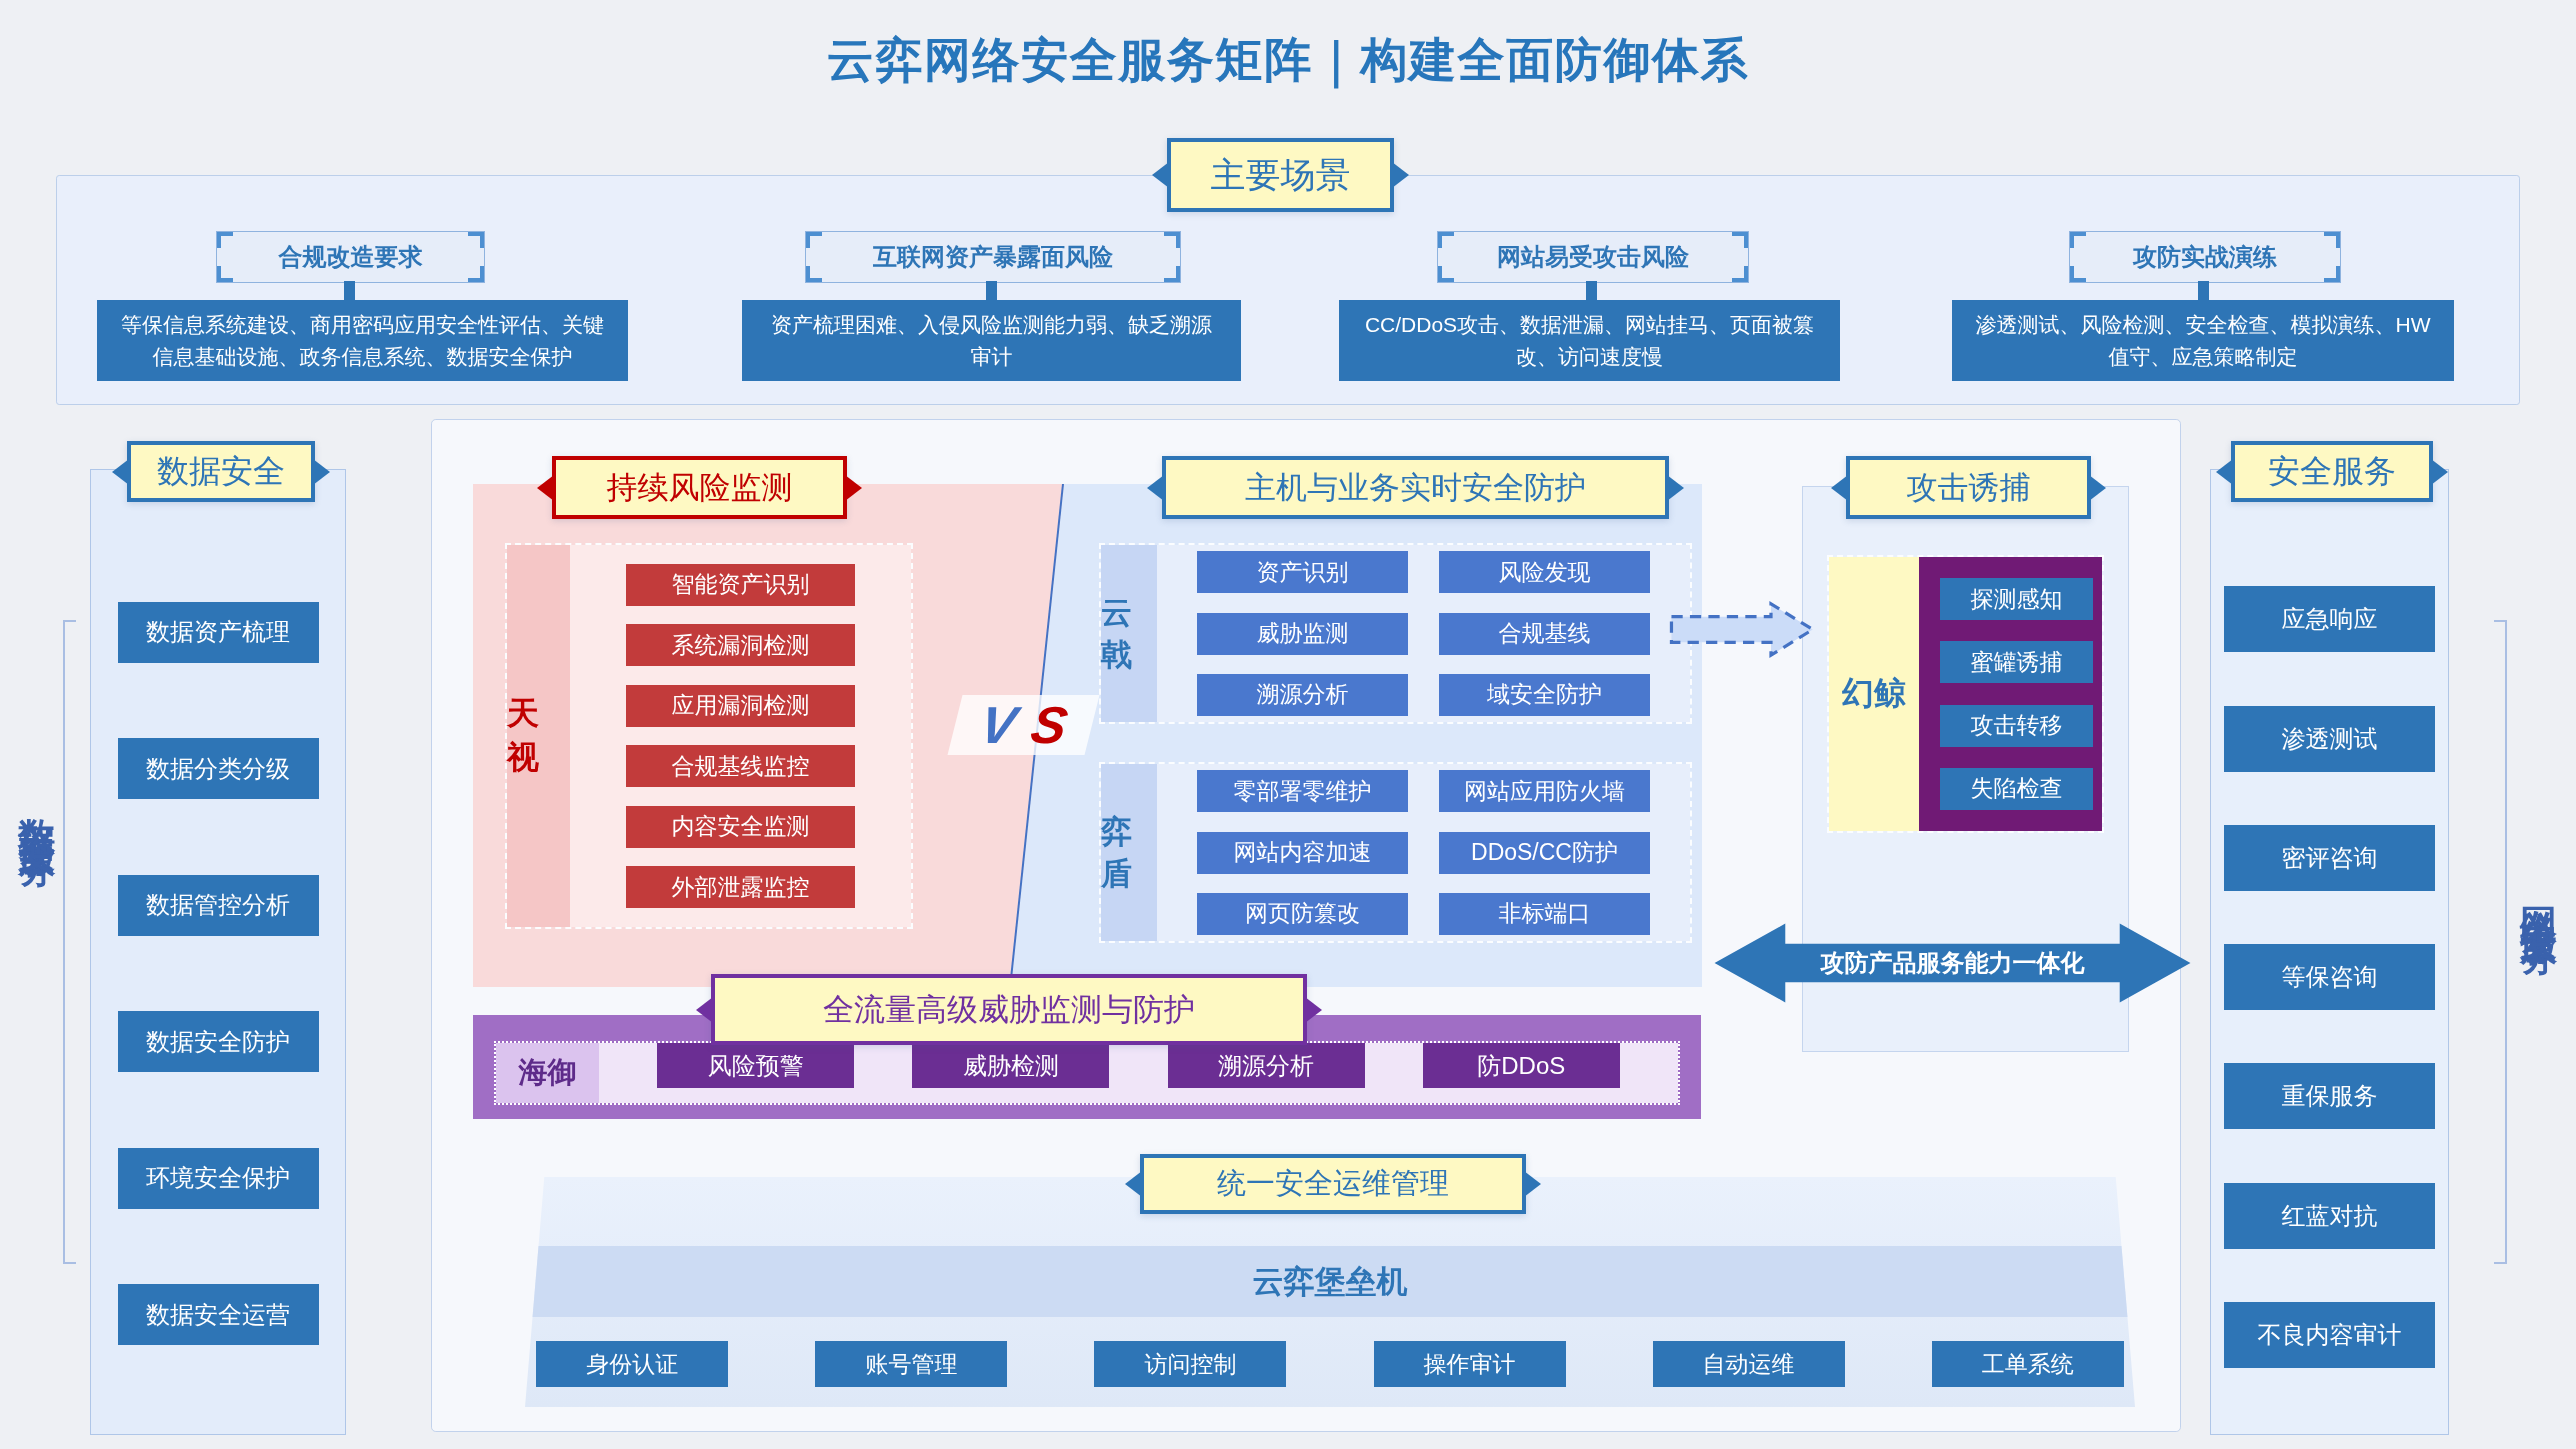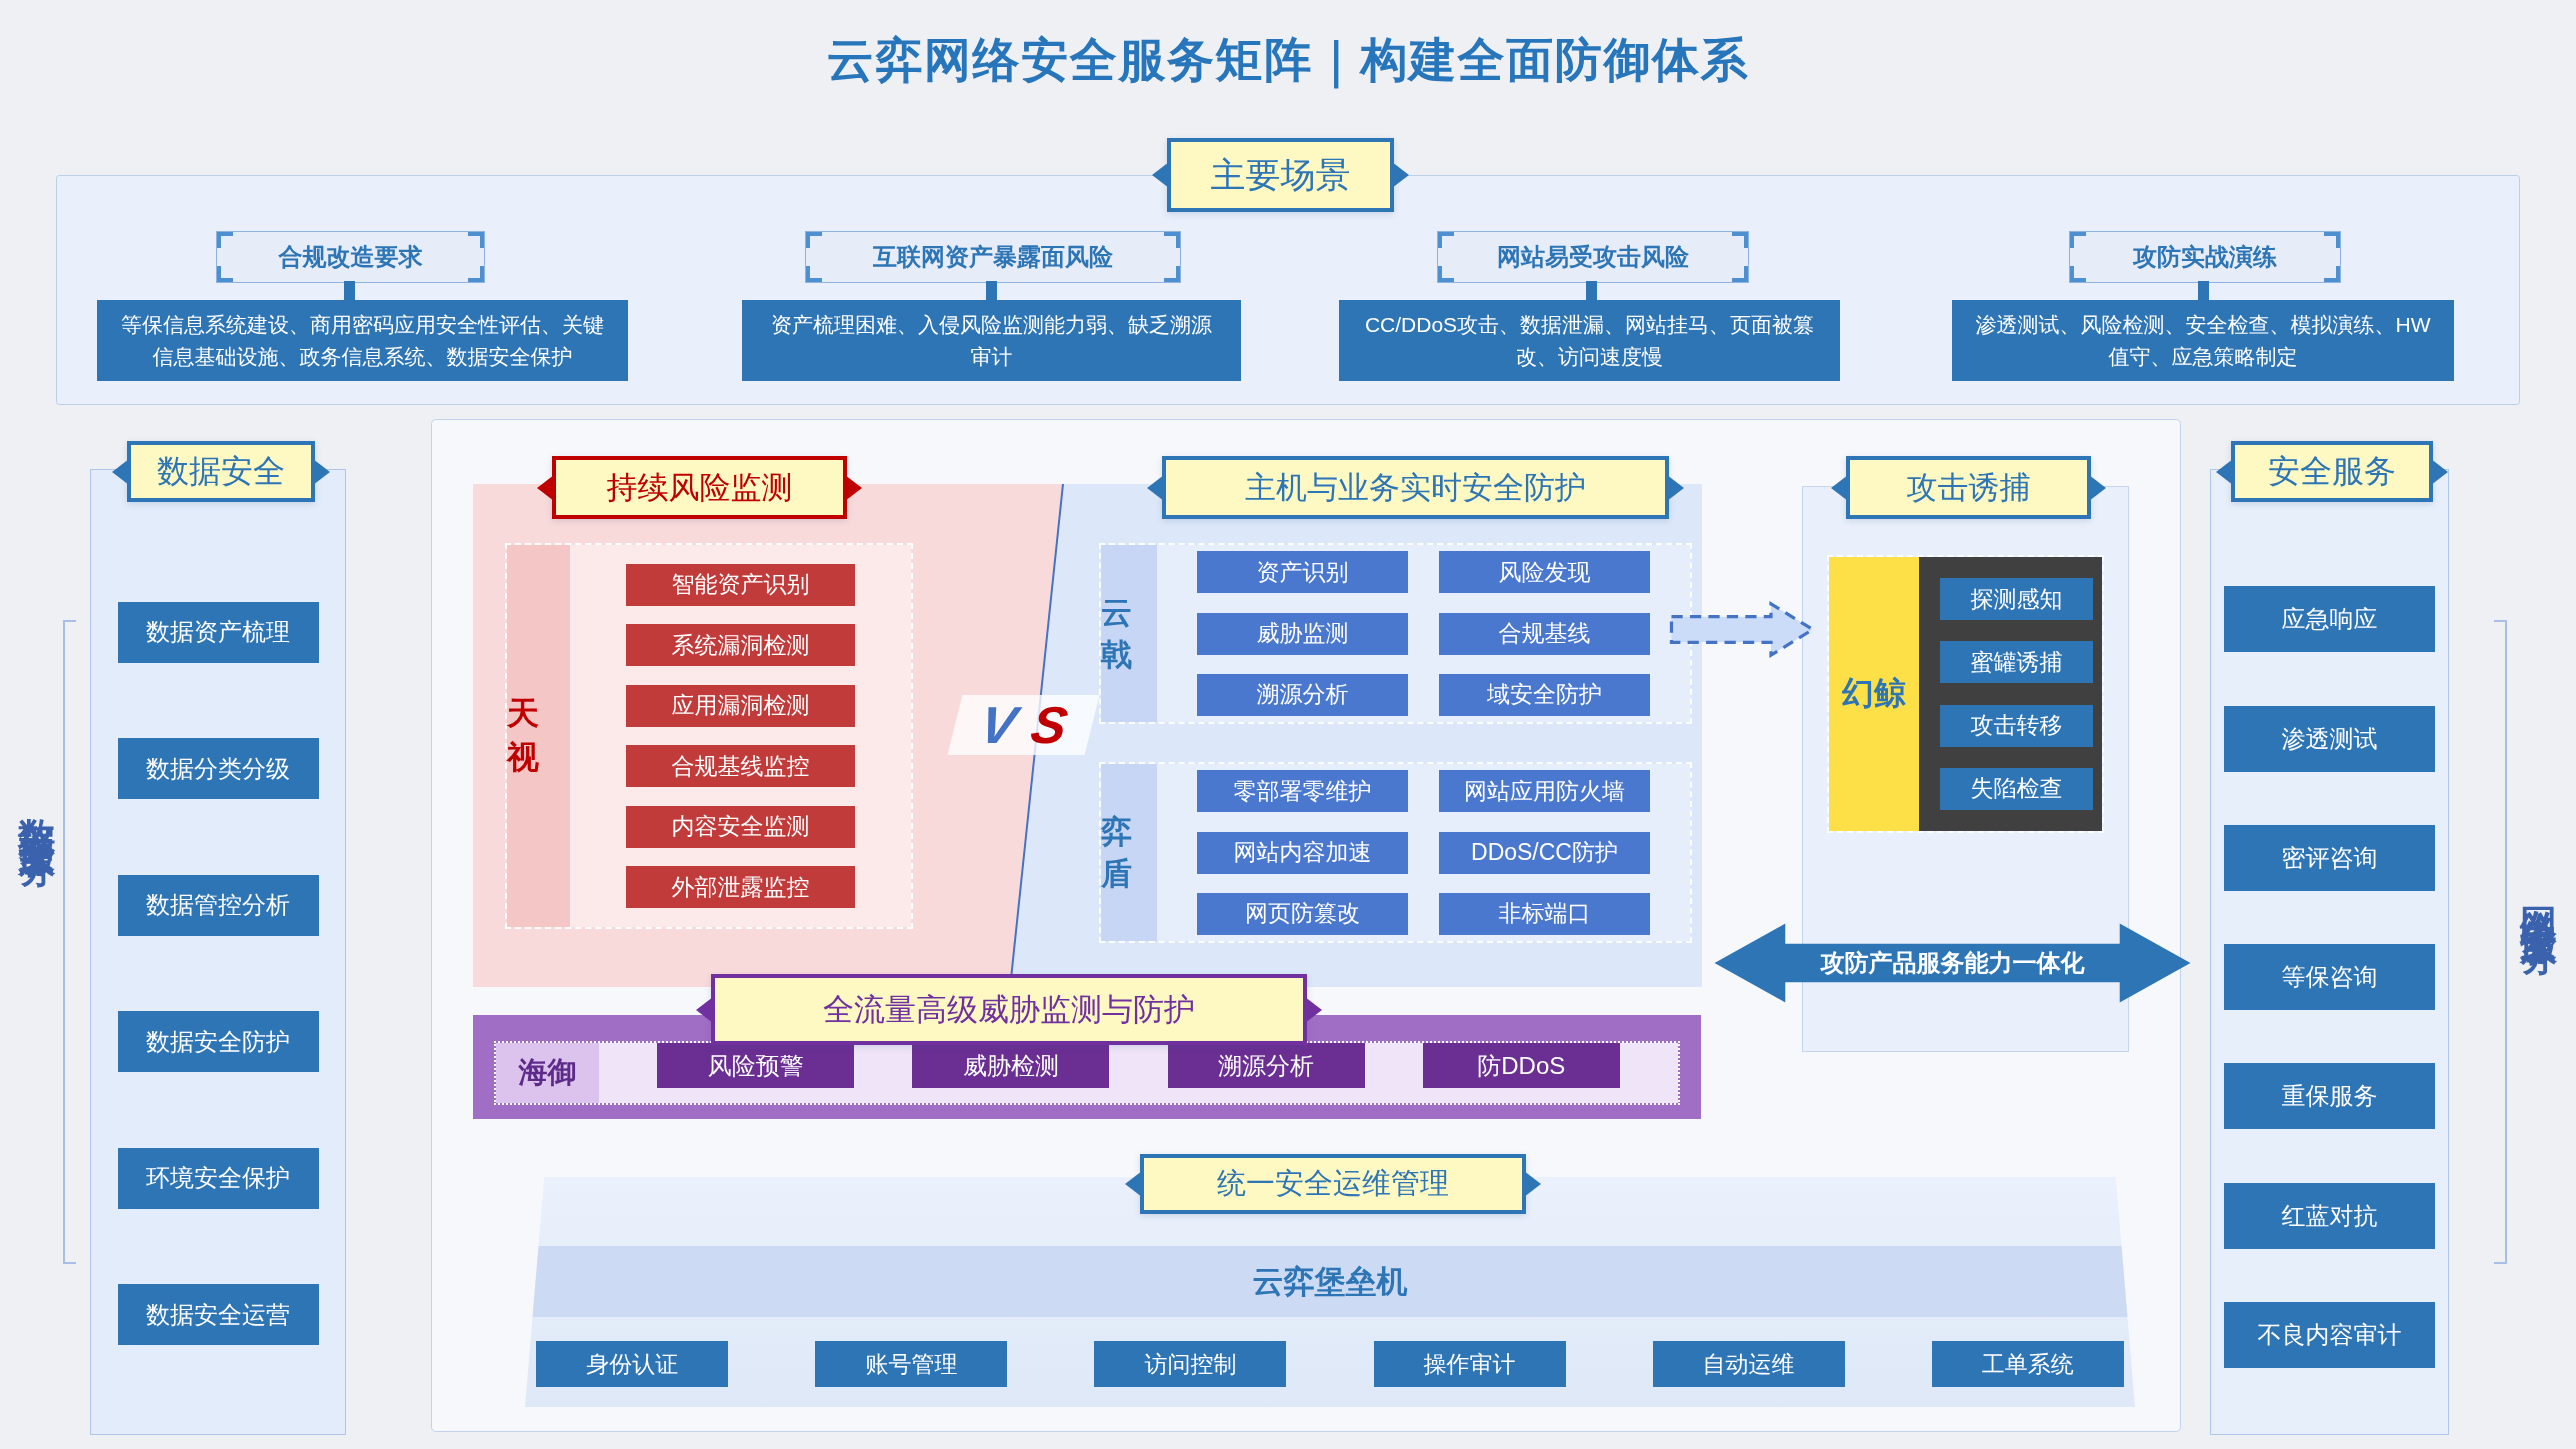--- a/index.html
+++ b/index.html
@@ -87,22 +87,22 @@
   .vs-s{color:#C00000;}
 
   .purple-band{left:41px;top:595px;width:1228px;height:104px;background:#A06EC5;}
   .haiyu-group{left:62px;top:621px;width:1186px;height:64px;border:2.4px dotted #fff;display:flex;box-sizing:border-box;z-index:4;}
   .haiyu-label{width:103px;background:#DBC3EE;color:#5E2B8A;font-size:29px;}
   .haiyu-content{background:#F0E5F8;align-items:flex-start;justify-content:space-evenly;}
   .purple-btn{width:197px;height:45px;font-size:24px;}
 
   .trap-panel{left:1370px;top:66px;width:325px;height:564px;border:1.6px solid #C5D5EE;background:#E9F0FB;}
   .trap-group{left:1395px;top:135px;width:277px;height:278px;}
-  .trap-label{width:90px;background:#fde047;color:#2E75B6;font-size:32px;}
-  .trap-content{background:#404040;flex-direction:column;align-items:center;justify-content:space-evenly;padding-left:12px;}
+  .trap-label{width:90px;background:#fef9c3;color:#2E75B6;font-size:32px;}
+  .trap-content{background:#701a75;flex-direction:column;align-items:center;justify-content:space-evenly;padding-left:12px;}
   .trap-btn{width:153px;height:42px;font-size:23px;}
 
   .ops-panel{left:93px;top:757px;width:1610px;height:230px;
              background:linear-gradient(#EAF1FC,#DEE8F7);
              clip-path:polygon(19.3px 0,calc(100% - 19.3px) 0,100% 100%,0 100%);}
   .ops-band{position:absolute;left:0;right:0;top:69px;height:71px;background:#CCDBF3;
             display:flex;align-items:center;justify-content:center;color:#2E75B6;font-weight:bold;font-size:31px;}
   .ops-row{position:absolute;left:11.3px;right:11.3px;top:164px;display:flex;justify-content:space-between;}
   .ops-btn{width:192px;height:46px;font-size:23px;}
 

